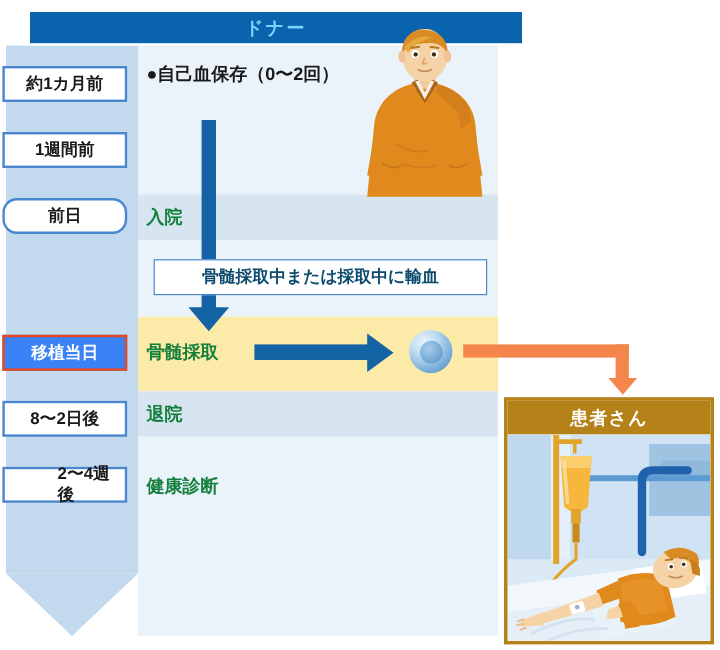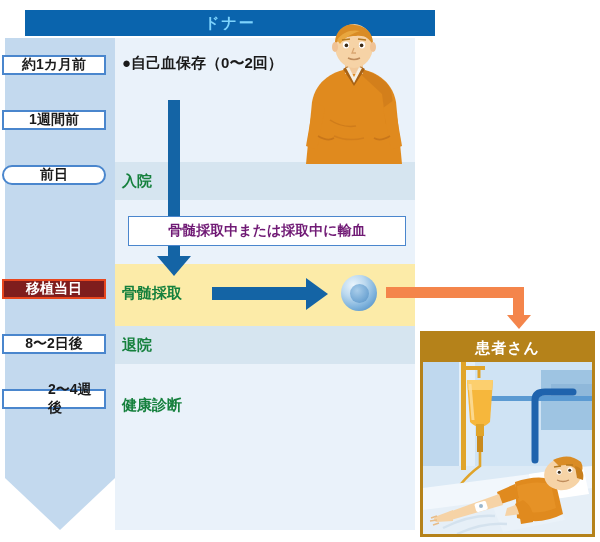--- a/index.html
+++ b/index.html
@@ -33,47 +33,47 @@
     background:#c3d9ee;
   }
   .tl-point{
     position:absolute;left:0;top:440px;width:0;height:0;
     border-left:55px solid transparent;
     border-right:55px solid transparent;
     border-top:52px solid #c3d9ee;
   }
 
   .tl-label{
-    position:absolute;left:2px;width:104px;height:20px;
+    position:absolute;left:2px;width:104px;height:30px;
     background:#ffffff;border:2px solid #4a86cd;
     display:flex;align-items:center;justify-content:center;
     font-size:14px;font-weight:bold;color:#1a1a1a;
     box-sizing:border-box;
   }
   .tl-label.accent{
-    background:#7f1d1d;border-color:#e8461e;color:#ffffff;
+    background:#3b82f6;border-color:#e8461e;color:#ffffff;
   }
 
   
   .ctext{
     position:absolute;font-size:15px;font-weight:bold;color:#15803d;
     white-space:nowrap;
   }
   .bullets{
     position:absolute;left:122px;top:52px;
     font-size:15px;font-weight:bold;line-height:1.5;color:#1a1a1a;
     white-space:nowrap;
   }
 
   
   .callout{
     position:absolute;left:128px;top:216px;width:278px;height:30px;
     background:#ffffff;border:1px solid #4a86cd;box-sizing:border-box;
     display:flex;align-items:center;justify-content:center;
-    font-size:14px;font-weight:bold;color:#701a75;
+    font-size:14px;font-weight:bold;color:#0c4a6e;
   }
 
   
   .vline{
     position:absolute;left:168px;top:100px;width:12px;height:160px;
     background:#1464a5;
   }
   .vhead{
     position:absolute;left:157px;top:256px;width:0;height:0;
     border-left:17px solid transparent;

